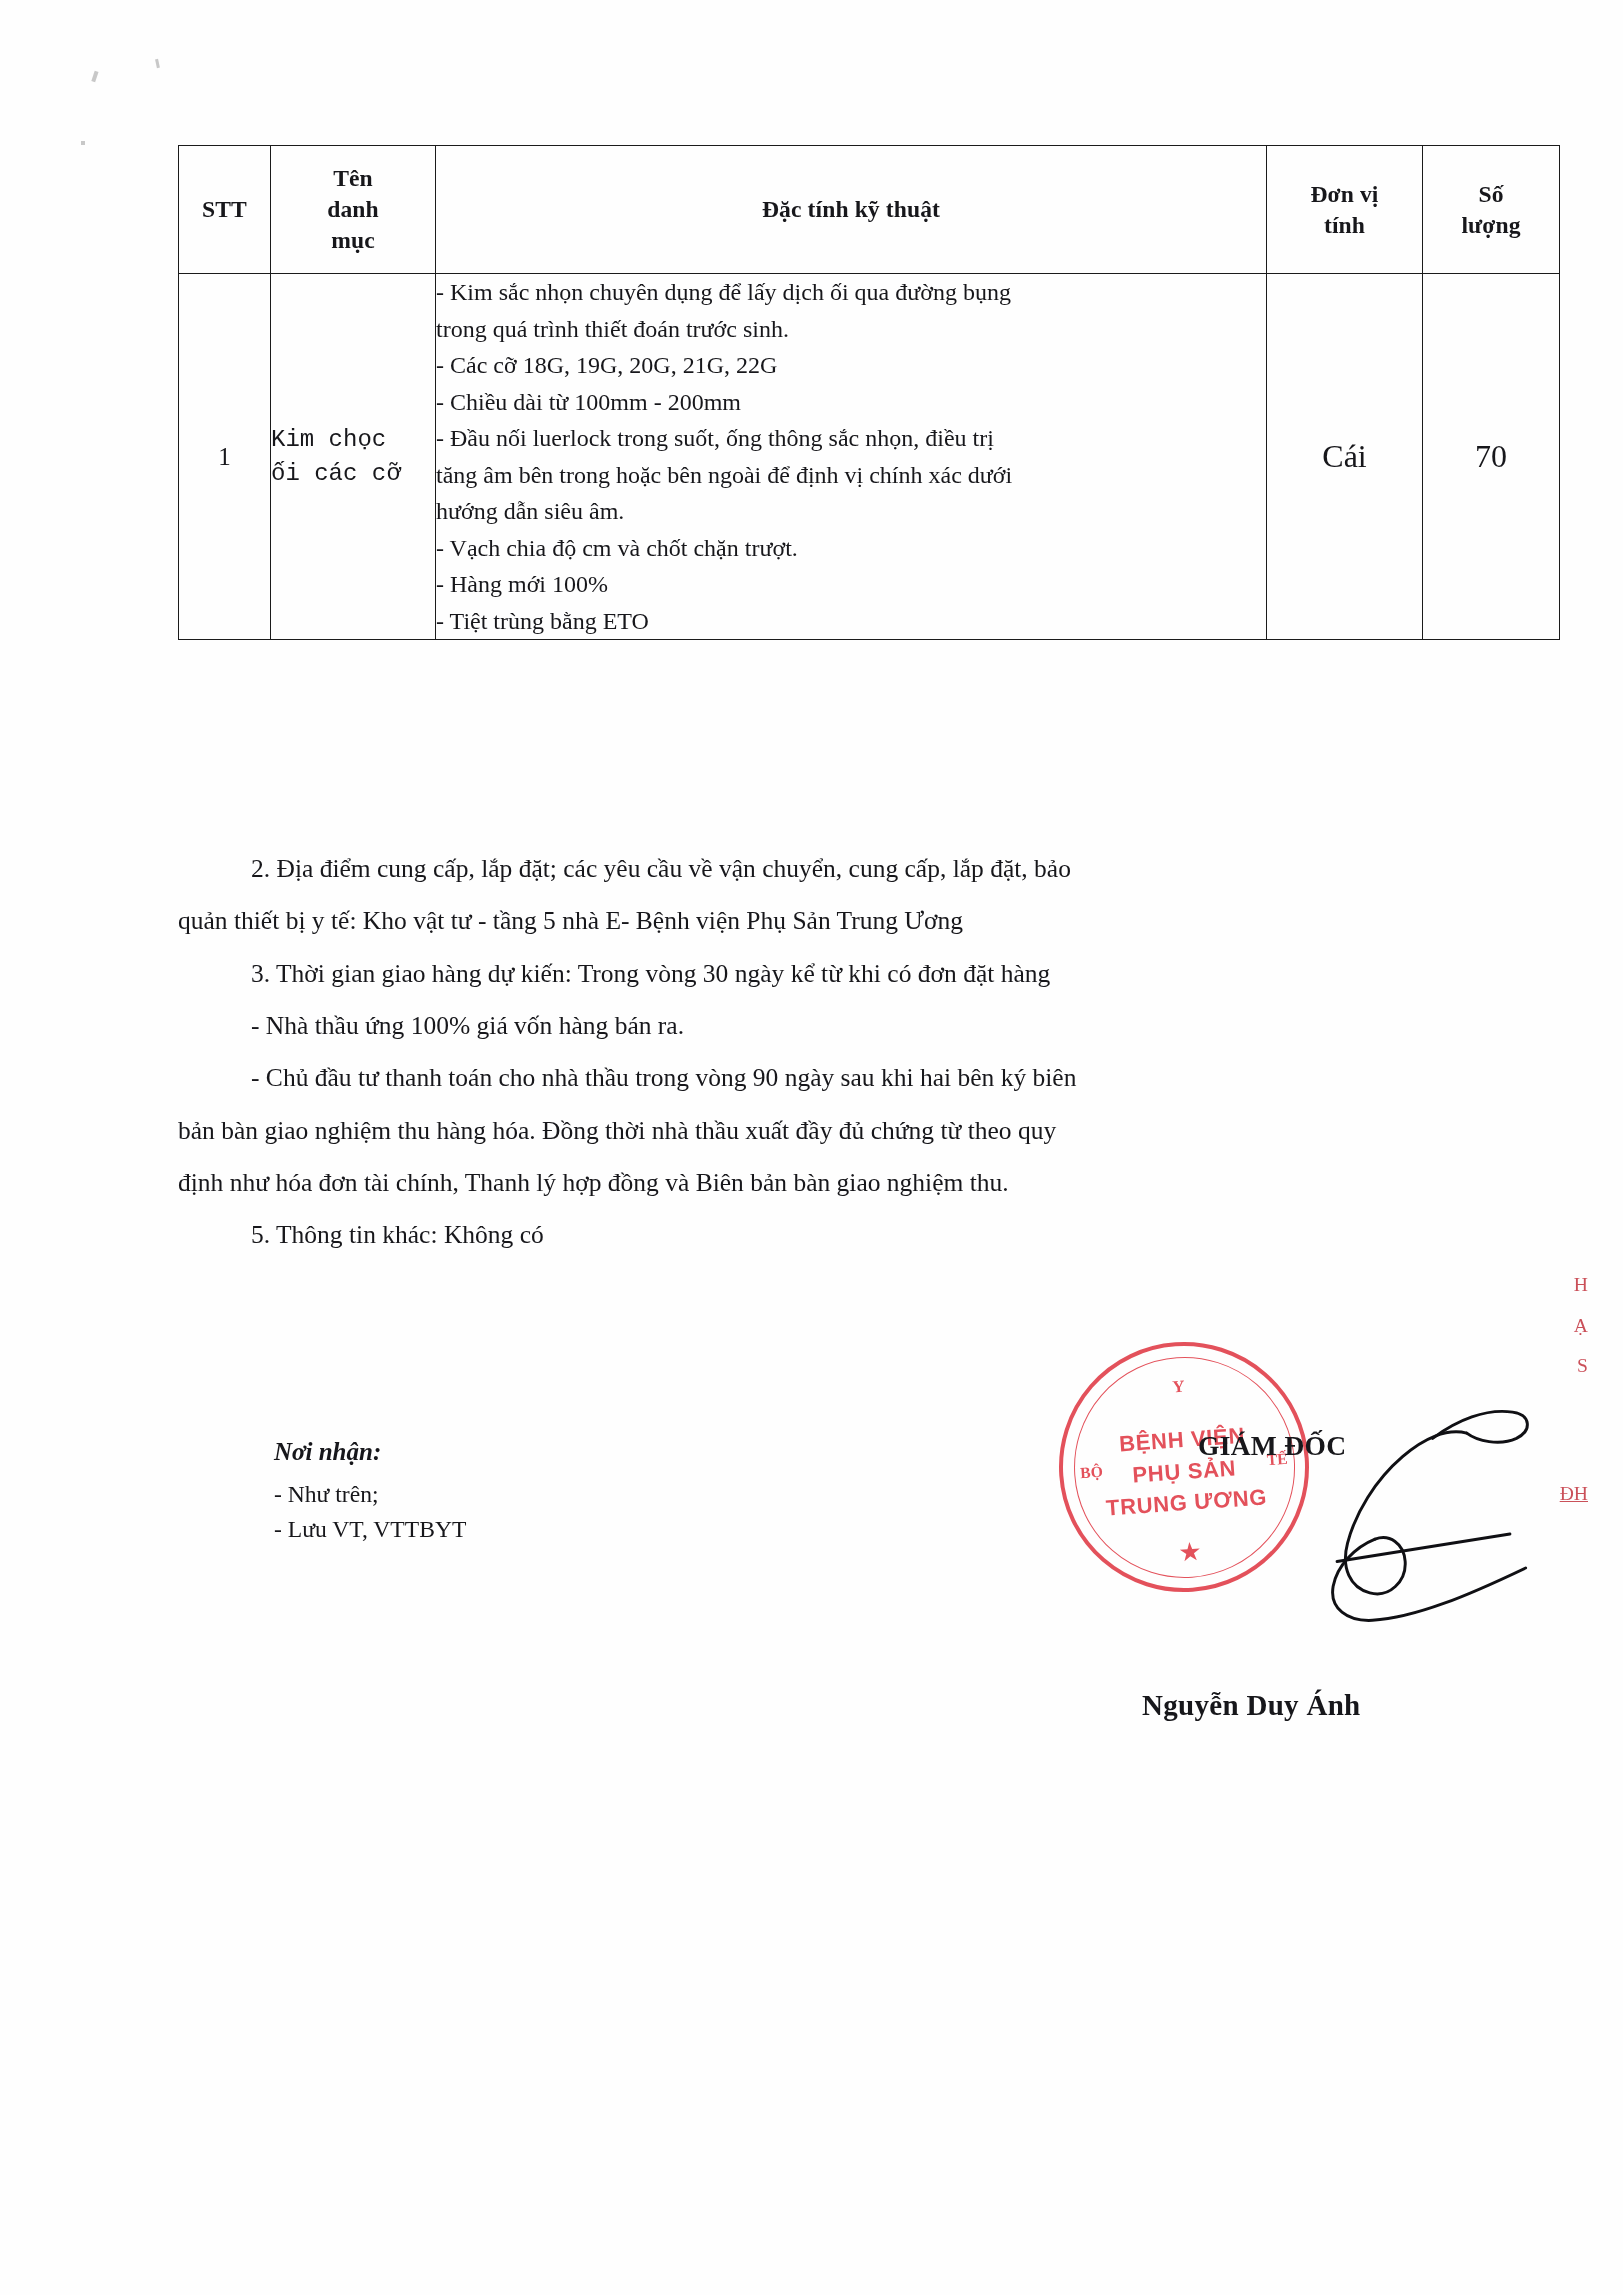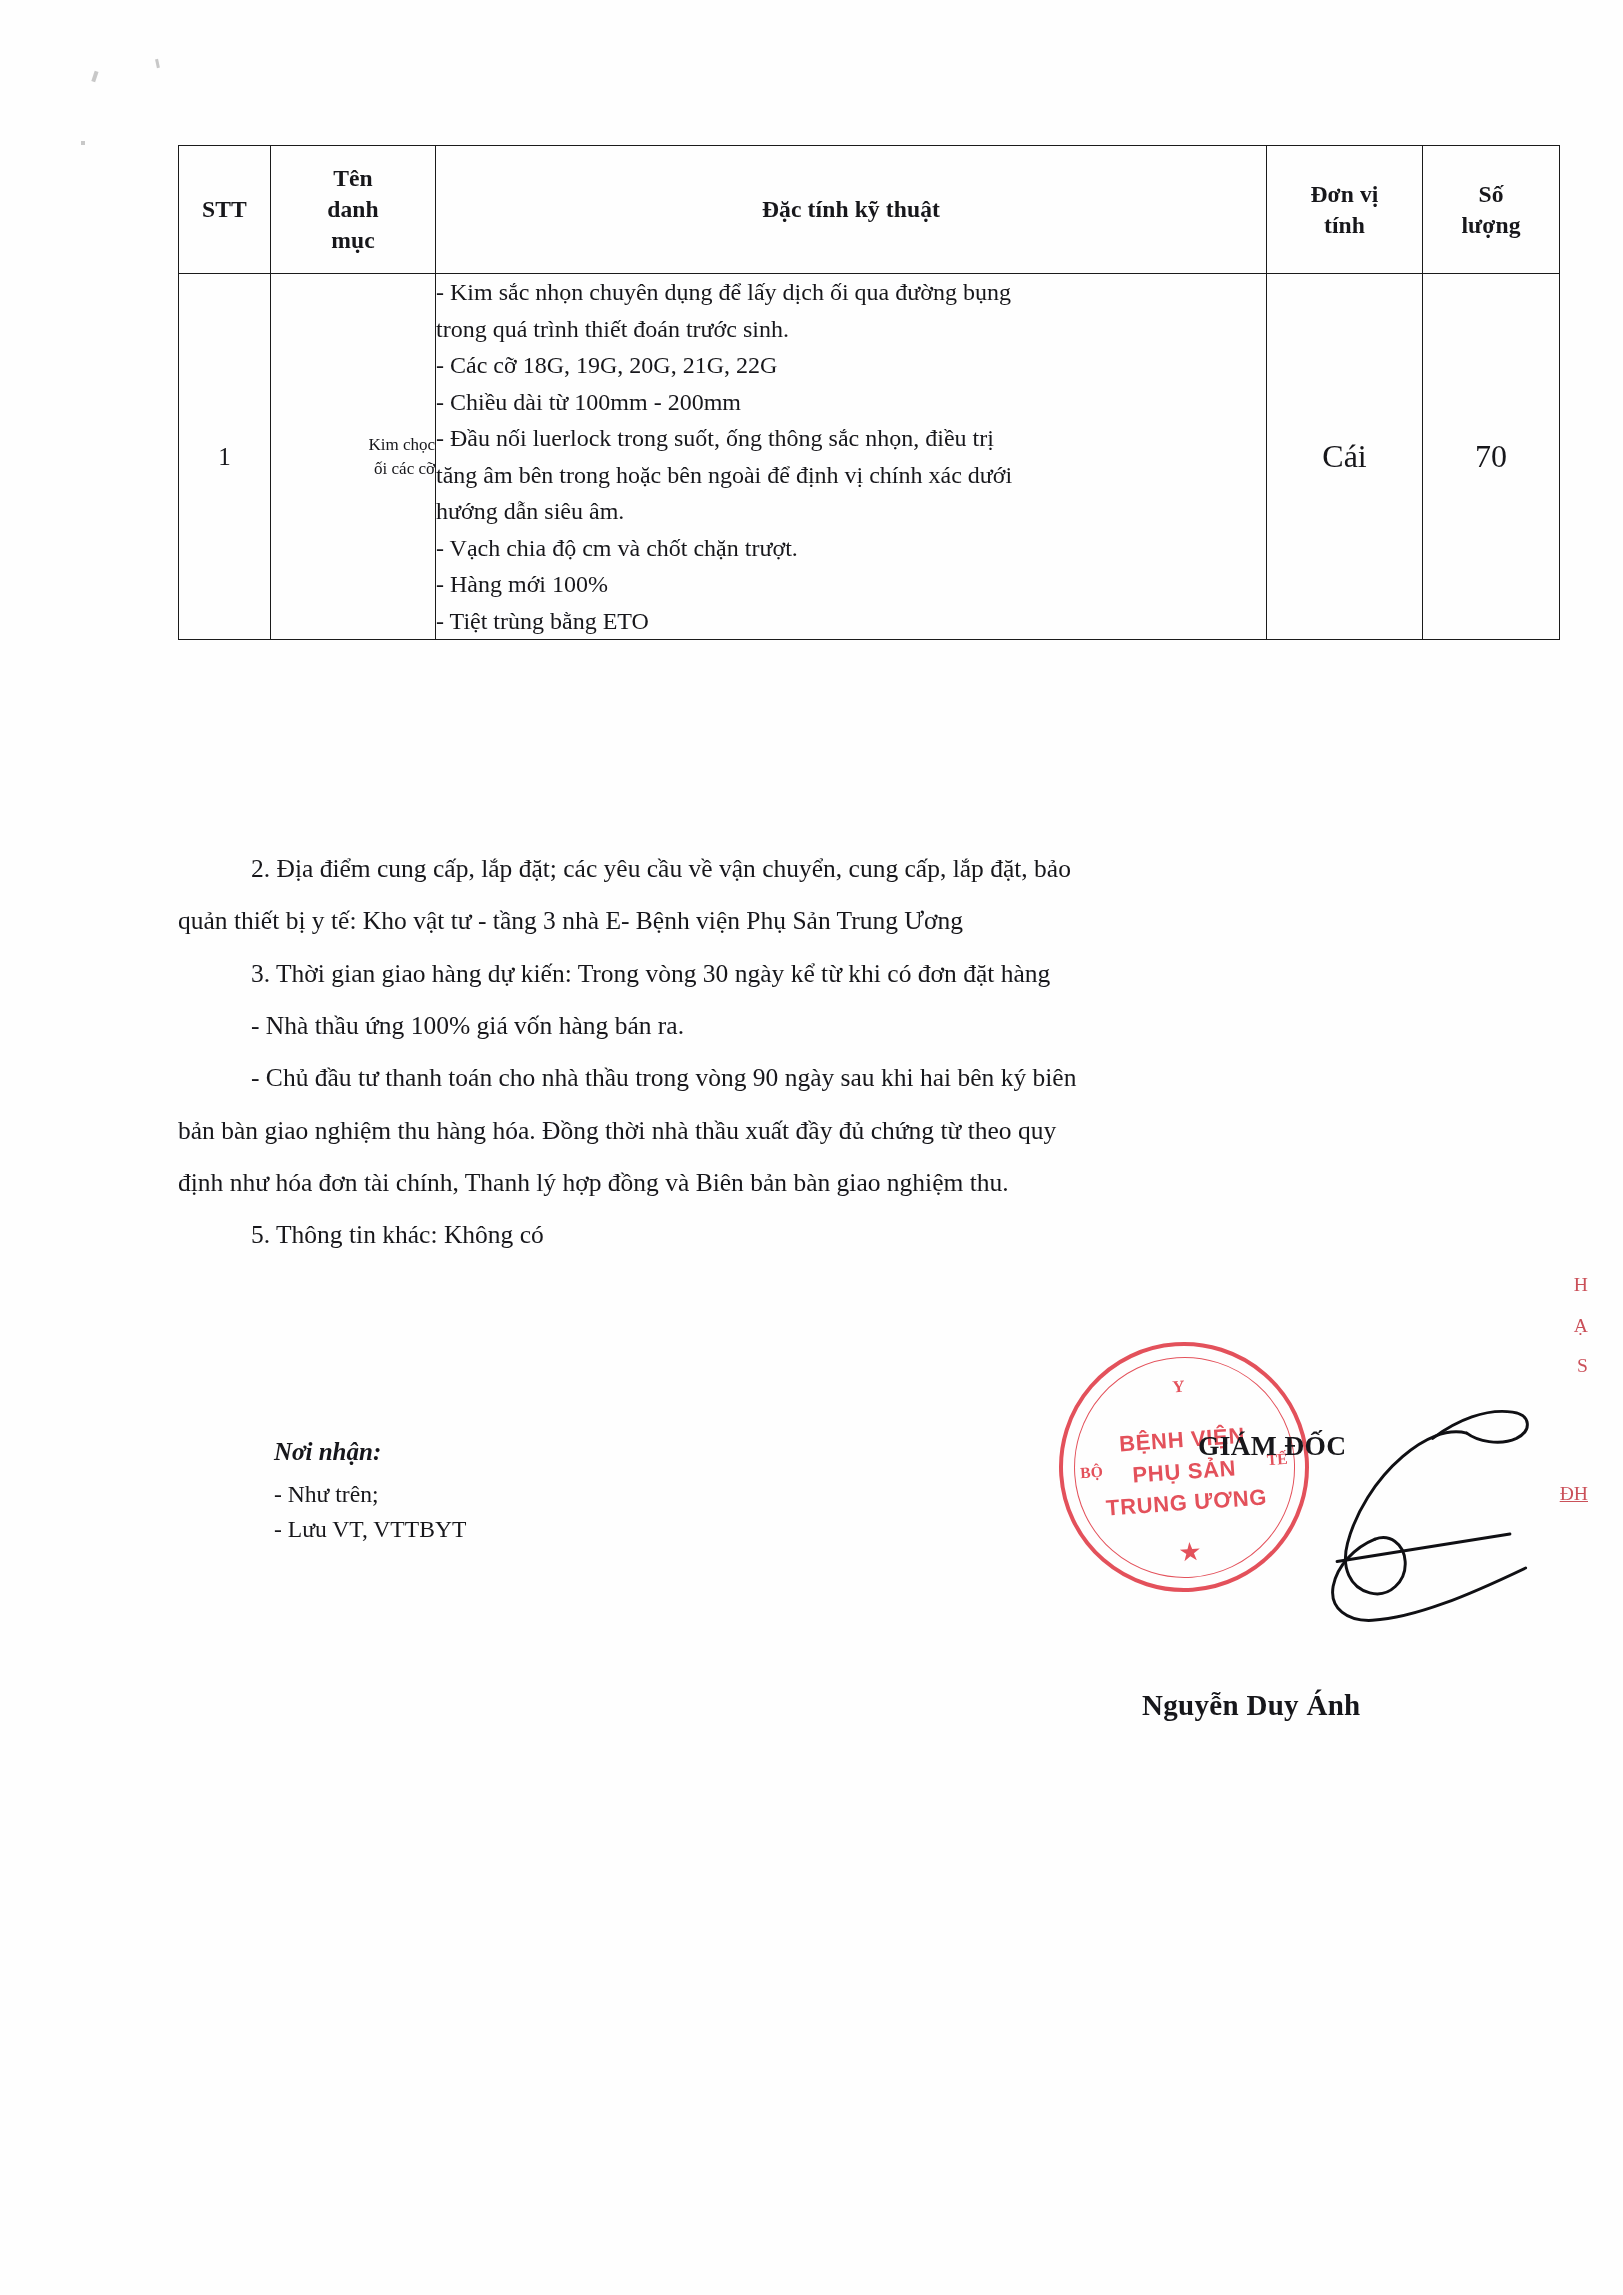--- a/index.html
+++ b/index.html
@@ -56,24 +56,25 @@
   .col-dac   { width: 831px; }
   .col-dvt   { width: 156px; }
   .col-sl    { width: 137px; }
 
   .cell-center {
     text-align: center;
     font-size: 32px;
   }
   .cell-stt { font-size: 25px; }
   .cell-ten {
-    font-size: 17px;
+    font-size: 24px;
     line-height: 1.42;
-    text-align: right;
+    text-align: left;
     padding: 0 9.2px 0 11.8px;
+    font-family: Liberation Mono, monospace;
   }
   .cell-spec {
     font-size: 24px;
     line-height: 1.52;
     text-align: left;
     padding: 23.6px 13px 22px 15.7px;
     margin-top: 20px;
   }
   .cell-spec .ln { display: block; white-space: pre-wrap; }
 
@@ -261,21 +262,21 @@
           <span class="ln">- Tiệt trùng bằng ETO</span>
         </td>
         <td class="cell-center">Cái</td>
         <td class="cell-center">70</td>
       </tr>
     </tbody>
   </table>
 
   <div class="body-text">
     <p class="indent">2. Địa điểm cung cấp, lắp đặt; các yêu cầu về vận chuyển, cung cấp, lắp đặt, bảo</p>
-    <p>quản thiết bị y tế: Kho vật tư - tầng 3 nhà E- Bệnh viện Phụ Sản Trung Ương</p>
+    <p>quản thiết bị y tế: Kho vật tư - tầng 5 nhà E- Bệnh viện Phụ Sản Trung Ương</p>
     <p class="indent">3. Thời gian giao hàng dự kiến: Trong vòng 30 ngày kể từ khi có đơn đặt hàng</p>
     <p class="indent">- Nhà thầu ứng 100% giá vốn hàng bán ra.</p>
     <p class="indent">- Chủ đầu tư thanh toán cho nhà thầu trong vòng 90 ngày sau khi hai bên ký biên</p>
     <p>bản bàn giao nghiệm  thu hàng hóa. Đồng thời nhà thầu xuất đầy đủ chứng từ theo quy</p>
     <p>định như hóa đơn tài chính, Thanh lý hợp đồng và Biên bản bàn giao nghiệm thu.</p>
     <p class="indent">5. Thông tin khác: Không có</p>
   </div>
 
   <div class="noi-nhan">
     <div class="title">Nơi nhận:</div>

